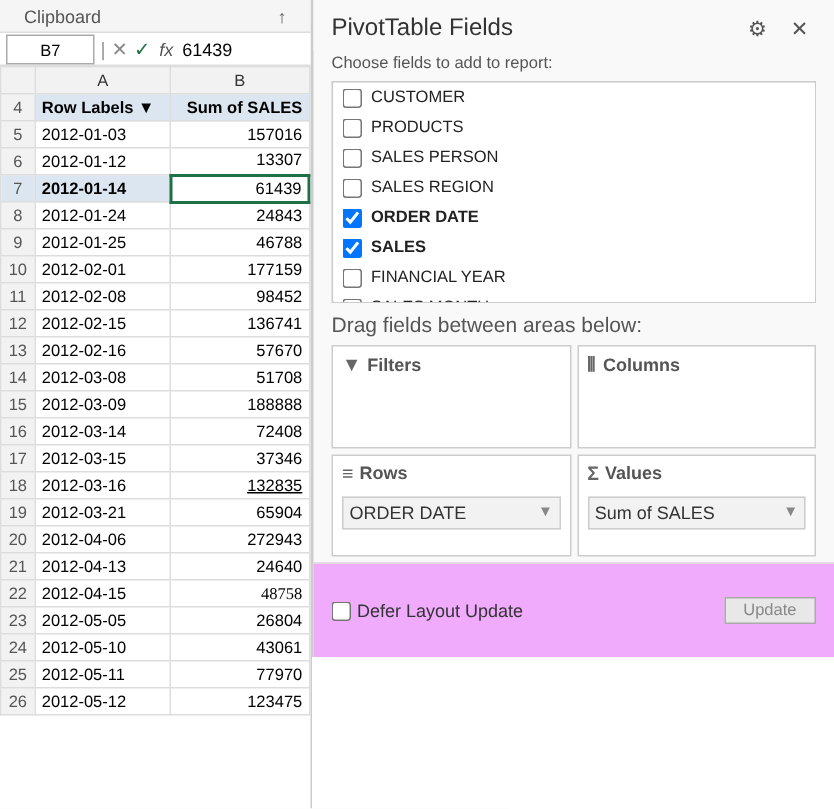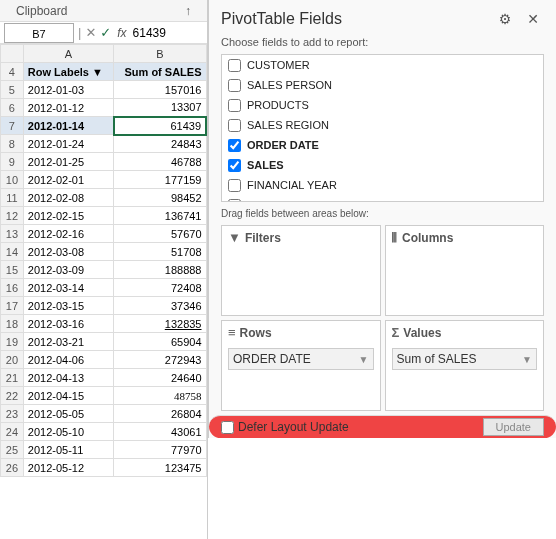--- a/index.html
+++ b/index.html
@@ -20,21 +20,21 @@
       border-bottom: 1px solid #ddd;
       display: flex;
       align-items: center;
       padding: 0 16px;
       font-size: 11px;
       color: #333;
       justify-content: space-between;
     }
     .toolbar-row span { color: #555; }
     .name-box {
-      width: 70px;
+      width: 59px;
       height: 20px;
       border: 1px solid #aaa;
       background: #fff;
       font-size: 11px;
       text-align: center;
       line-height: 20px;
       color: #000;
     }
     .formula-bar {
       height: 22px;
@@ -157,21 +157,21 @@
       height: 20px;
       gap: 6px;
       cursor: pointer;
     }
     .field-item input[type=checkbox] { margin: 0; cursor: pointer; }
     .field-label { font-size: 11px; color: #222; }
     .field-label.checked { font-weight: bold; }
 
     .drag-section {
       padding: 6px 12px 2px 12px;
-      font-size: 10px;
+      font-size: 14px;
       color: #555;
     }
     .areas-grid {
       display: grid;
       grid-template-columns: 1fr 1fr;
       grid-template-rows: auto auto;
       gap: 4px;
       margin: 4px 12px;
       flex: 1;
     }
@@ -204,24 +204,23 @@
       margin-top: 4px;
       height: 22px;
       justify-content: space-between;
     }
     .area-tag-arrow { color: #888; font-size: 10px; cursor: pointer; }
 
     .bottom-row {
       display: flex;
       align-items: center;
       justify-content: space-between;
-      padding: 2px 12px;
+      padding: 22px 12px;
       border-top: 1px solid #ddd;
-      background: #ef4444;
-      border-radius: 13px;
+      background: #f0abfc;
     }
     .defer-label {
       display: flex;
       align-items: center;
       gap: 4px;
       font-size: 11px;
       color: #333;
     }
     .update-btn {
       background: #e8e8e8;
@@ -392,25 +391,25 @@
     </div>
   </div>
   <div class="pivot-subtitle">Choose fields to add to report:</div>
   <div class="fields-list" id="fields-list">
       <div class="field-item">
         <input type="checkbox" style="">
         <span class="field-label">CUSTOMER</span>
       </div>
       <div class="field-item">
         <input type="checkbox" style="">
+        <span class="field-label">PRODUCTS</span>
+      </div>
+      <div class="field-item">
+        <input type="checkbox" style="">
         <span class="field-label">SALES PERSON</span>
-      </div>
-      <div class="field-item">
-        <input type="checkbox" style="">
-        <span class="field-label">PRODUCTS</span>
       </div>
       <div class="field-item">
         <input type="checkbox" style="">
         <span class="field-label">SALES REGION</span>
       </div>
       <div class="field-item">
         <input type="checkbox" checked="" style="">
         <span class="field-label checked">ORDER DATE</span>
       </div>
       <div class="field-item">

